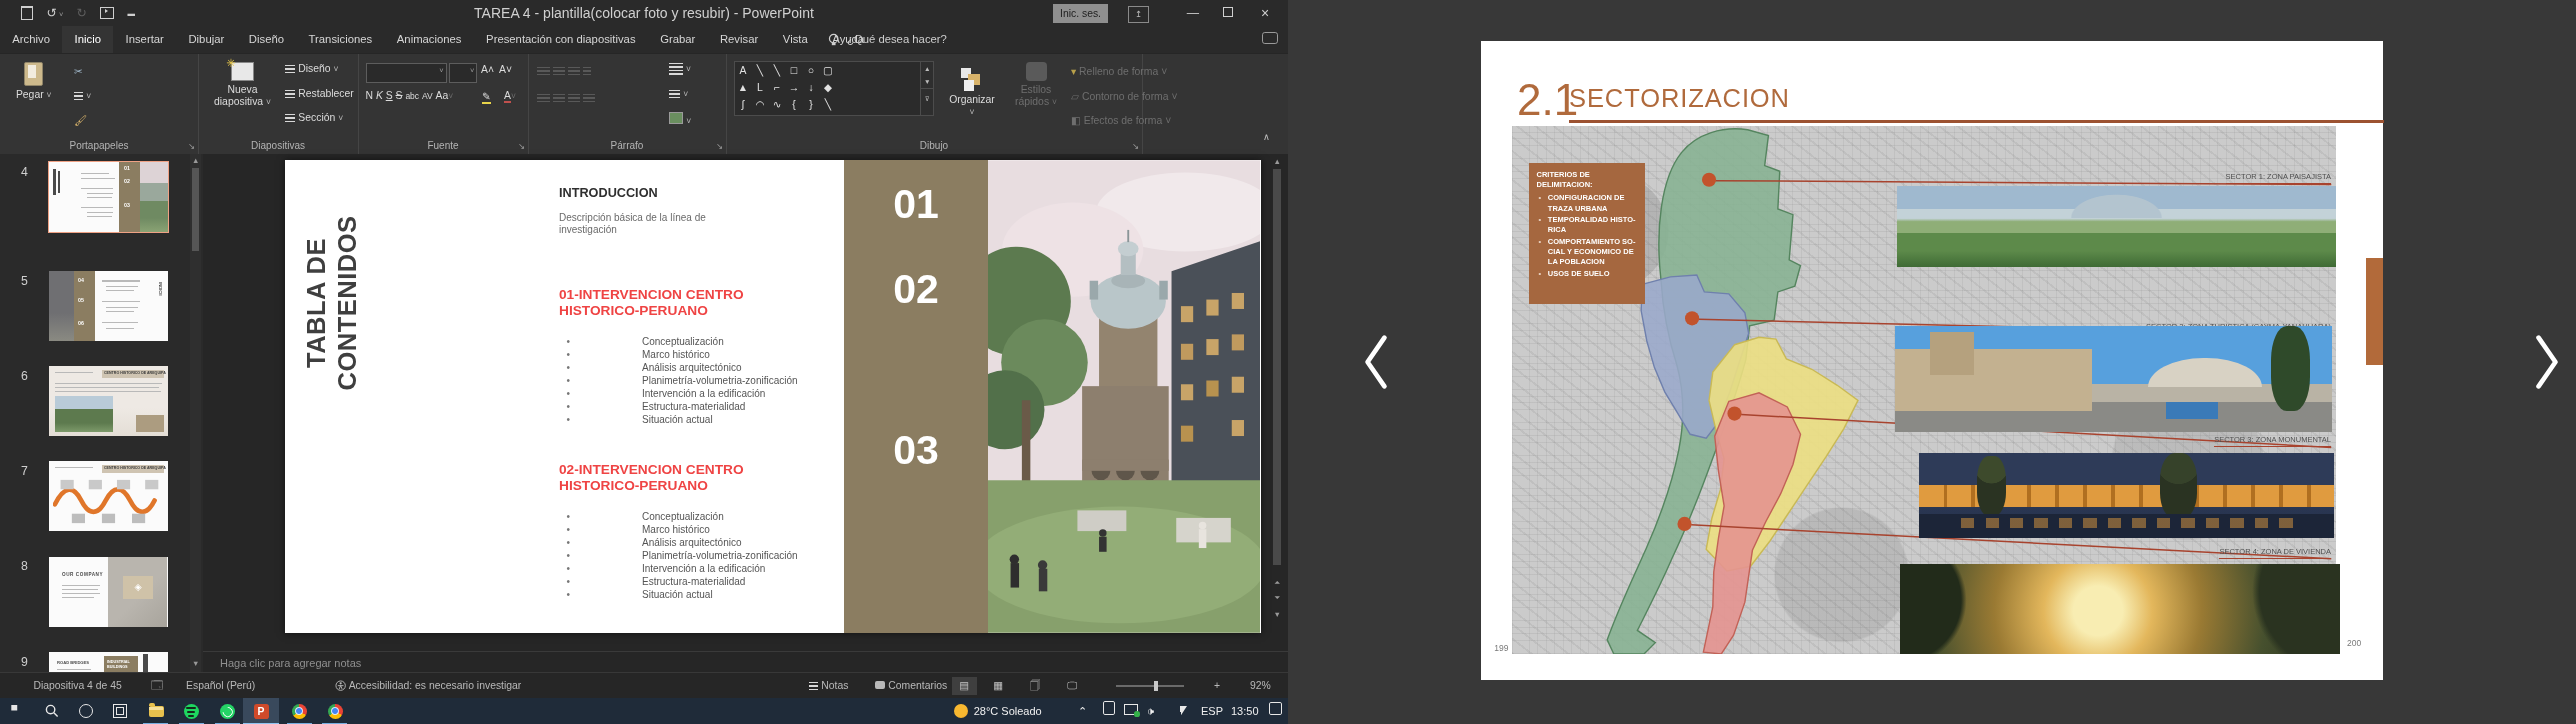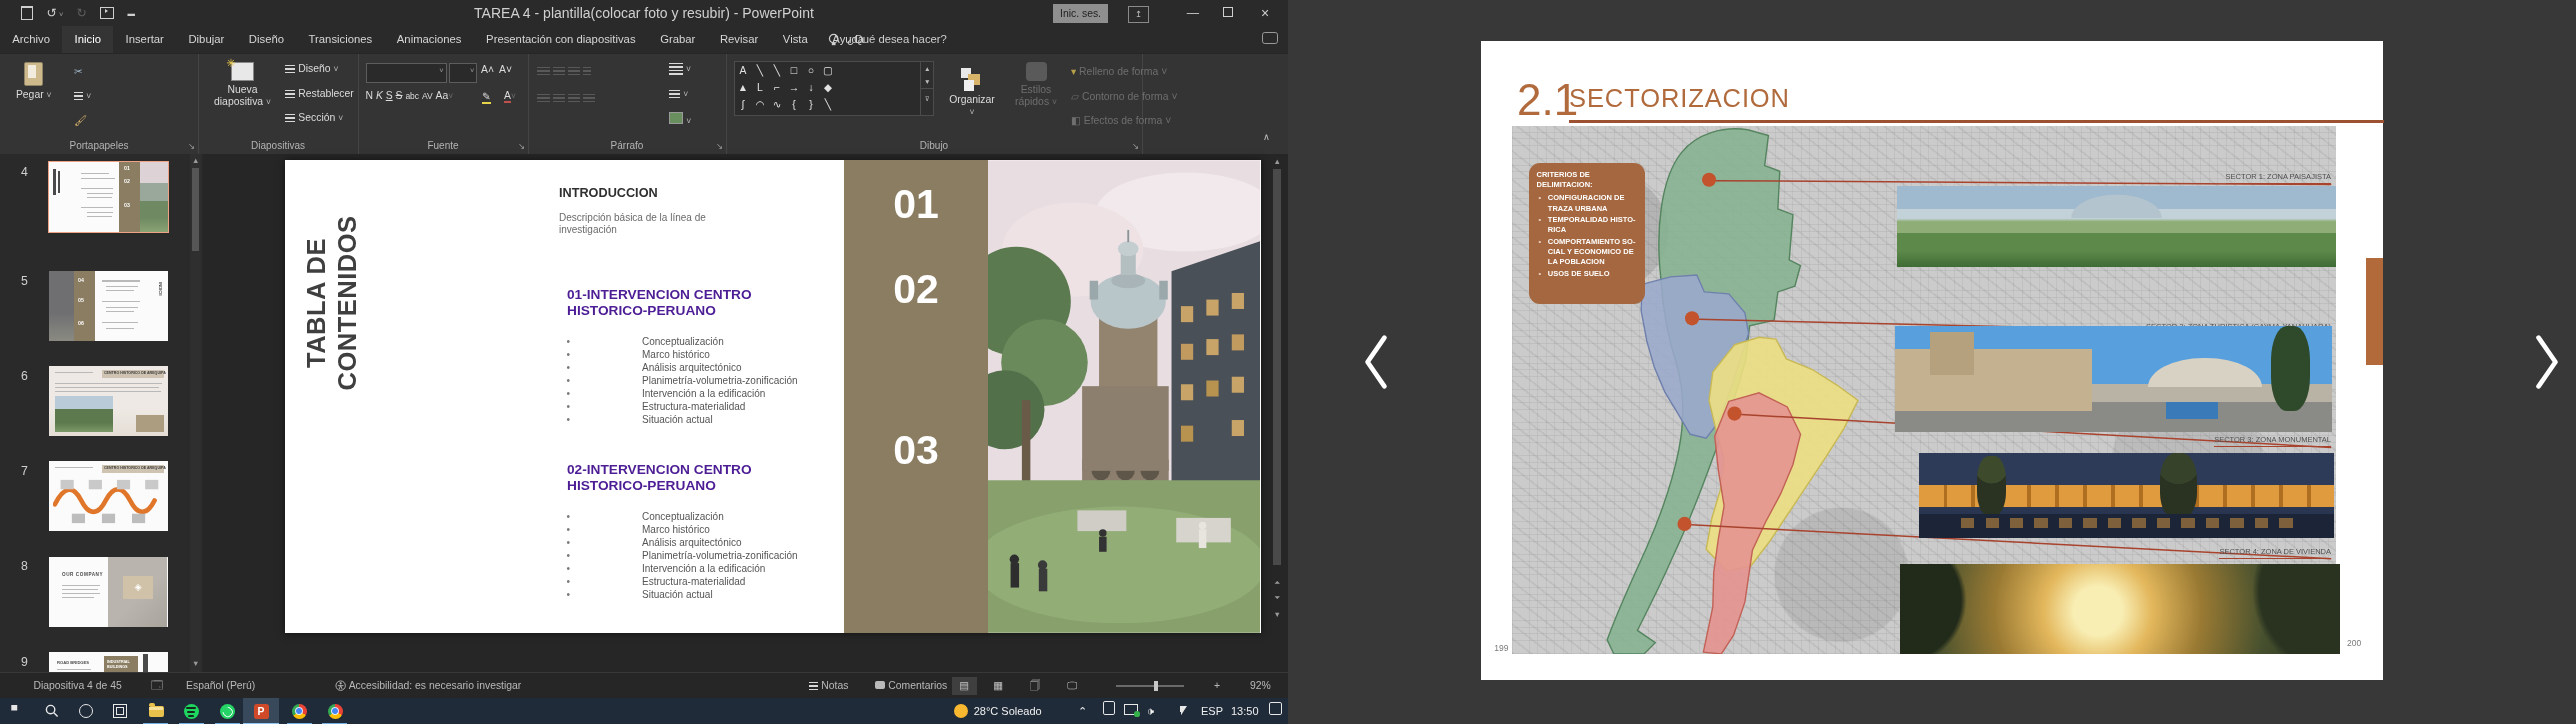--- a/index.html
+++ b/index.html
@@ -46,21 +46,21 @@
   .tline{position:absolute;height:1.4px;background:#b9b9b9;}
   .scaled{position:absolute;font-size:7.5px;transform-origin:0 0;white-space:nowrap;}
   #panelscroll{left:190px;top:154px;width:11.3px;height:519px;background:#2f2f2f;}
   .scrollthumb{position:absolute;left:1.9px;width:7.5px;background:#565656;}
   .scrollarr{position:absolute;left:0;width:11.3px;font-size:7.5px;color:#9a9a9a;text-align:center;}
   
   #slide{left:285px;top:160px;width:976px;height:473px;background:#fff;box-shadow:0 0 7.5px rgba(0,0,0,.55);}
   .vtitle{position:absolute;left:-58px;top:111px;width:211px;height:64px;transform:rotate(-90deg);color:#3f3f3f;font-weight:bold;font-size:25.5px;line-height:31px;text-align:center;letter-spacing:0.5px;}
   .h-intro{position:absolute;font-weight:bold;font-size:12.7px;color:#2f2f2f;}
   .p-desc{position:absolute;font-size:10px;color:#6a6a6a;line-height:12.3px;}
-  .h-sec{position:absolute;font-weight:bold;font-size:13.7px;line-height:16px;color:#4c1d95;margin-left:8px;}
+  .h-sec{position:absolute;font-weight:bold;font-size:13.7px;line-height:16px;color:#ef4444;}
   .blist{position:absolute;margin:0;padding:0;list-style:none;font-size:10px;color:#555;}
   .blist li{position:relative;padding-left:83px;line-height:13px;}
   .blist li::before{content:'•';position:absolute;left:7.5px;color:#777;}
   .browncol{position:absolute;left:559px;top:0;width:144px;height:473px;}
   .bignum{position:absolute;left:0;width:144px;text-align:center;color:#fff;font-weight:bold;font-size:41px;}
   #edscroll{left:1271px;top:157px;width:12.3px;height:481px;}
   
   #notesbar{left:203px;top:651px;width:1085px;height:22px;background:#262626;border-top:0.9px solid #3a3a3a;color:#8f8f8f;font-size:11px;line-height:22px;}
   #statusbar{left:0;top:672px;width:1288px;height:25.5px;background:#262626;border-top:0.9px solid #383838;color:#b9b9b9;font-size:10.4px;}
   .sb{position:absolute;top:0;height:25.5px;line-height:25.5px;white-space:nowrap;margin-left:24px;}
@@ -80,21 +80,21 @@
   #map{position:absolute;left:31px;top:85px;width:824px;height:528px;background-color:#cbcbcb;
     background-image:
       radial-gradient(circle at 12% 20%,rgba(110,110,110,.25) 0 57px,transparent 58px),
       radial-gradient(circle at 82% 64%,rgba(125,125,125,.2) 0 75px,transparent 77px),
       radial-gradient(circle at 40% 85%,rgba(105,105,105,.18) 0 66px,transparent 68px),
       repeating-linear-gradient(0deg,rgba(120,120,120,.14) 0 0.9px,transparent 0.9px 6.6px),
       repeating-linear-gradient(90deg,rgba(120,120,120,.12) 0 0.9px,transparent 0.9px 8.5px),
       repeating-linear-gradient(38deg,rgba(90,90,90,.10) 0 1.9px,transparent 1.9px 11.3px);}
   .photo{position:absolute;overflow:hidden;}
   .seclabel{position:absolute;font-size:7.5px;color:#4f4f4f;text-align:right;border-bottom:1.4px solid #a8432e;padding-bottom:1.9px;white-space:nowrap;}
-  #critbox{position:absolute;left:48px;top:122px;width:116px;height:141px;background:#a5673f;color:#fff;padding:6.6px 5.7px 0 7.5px;box-sizing:border-box;border-radius:11px;}
+  #critbox{position:absolute;left:48px;top:122px;width:116px;height:141px;background:#a5673f;color:#fff;padding:6.6px 5.7px 0 7.5px;box-sizing:border-box;}
   #critbox .ct{font-size:7.5px;font-weight:bold;line-height:10.4px;}
   #critbox ul{margin:2.8px 0 0 0;padding:0;list-style:none;font-size:7.5px;font-weight:bold;line-height:10.4px;}
   #critbox li{position:relative;padding-left:11.3px;margin-bottom:0.9px;}
   #critbox li::before{content:'•';position:absolute;left:1.9px;color:#e8d2c2;}
   .pagenum{position:absolute;font-size:8.5px;color:#7a7a7a;}
   .sidetab{position:absolute;left:885px;top:217px;width:17px;height:107px;background:#b26a3a;}
   .navchev{position:absolute;width:32px;height:60px;}
 </style>
 </head>
 <body>
@@ -417,20 +417,23 @@
     </div>
 
     <div id="edscroll" class="abs">
       <div class="scrollarr" style="top:0;width:12.3px;">▲</div>
       <div class="scrollthumb" style="top:12.3px;height:396px;left:1.9px;width:8.5px;background:#4a4a4a;"></div>
       <div class="scrollarr" style="top:421px;width:12.3px;">⏶</div>
       <div class="scrollarr" style="top:436px;width:12.3px;">⏷</div>
       <div class="scrollarr" style="top:453px;width:12.3px;">▼</div>
     </div>
 
+    <div id="notesbar" class="abs">
+      <span style="margin-left:17px;">Haga clic para agregar notas</span>
+    </div>
 
     <div id="statusbar" class="abs">
       <span class="sb" style="left:9.4px;">Diapositiva 4 de 45</span>
       <span class="sb" style="left:127px;font-size:11.3px;">🗔</span>
       <span class="sb" style="left:162px;">Español (Perú)</span>
       <span class="sb" style="left:311px;"><svg width="11.3" height="11.3" style="vertical-align:-1.9px;" viewBox="0 0 12 12">
             <circle cx="6" cy="6" r="5" fill="none" stroke="#b9b9b9" stroke-width="1"></circle>
             <circle cx="6" cy="3.5" r="1.2" fill="#b9b9b9"></circle>
             <line x1="3" y1="6" x2="9" y2="6" stroke="#b9b9b9" stroke-width="1"></line>
             <line x1="6" y1="6" x2="4.5" y2="9.5" stroke="#b9b9b9" stroke-width="1"></line>

